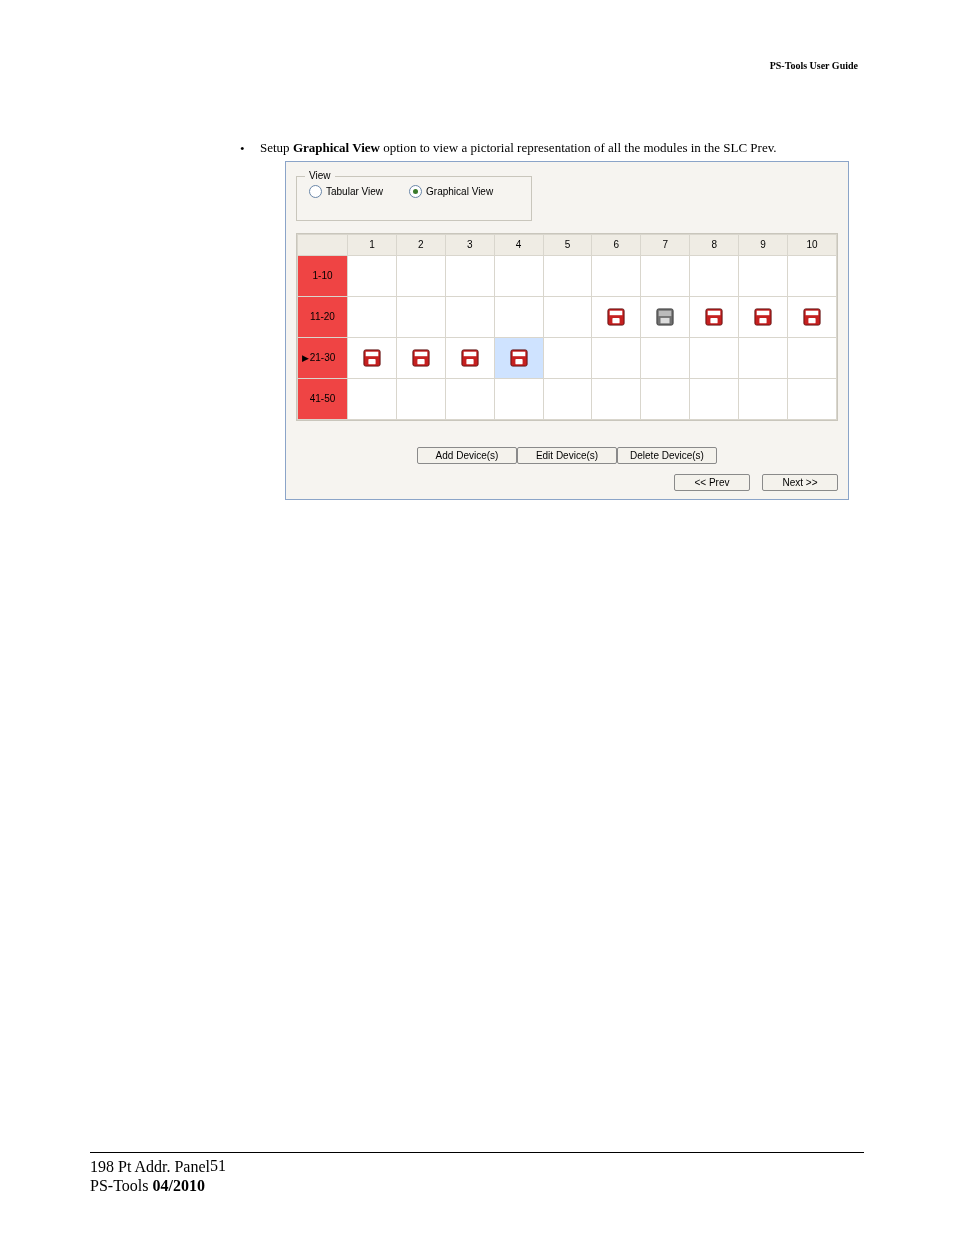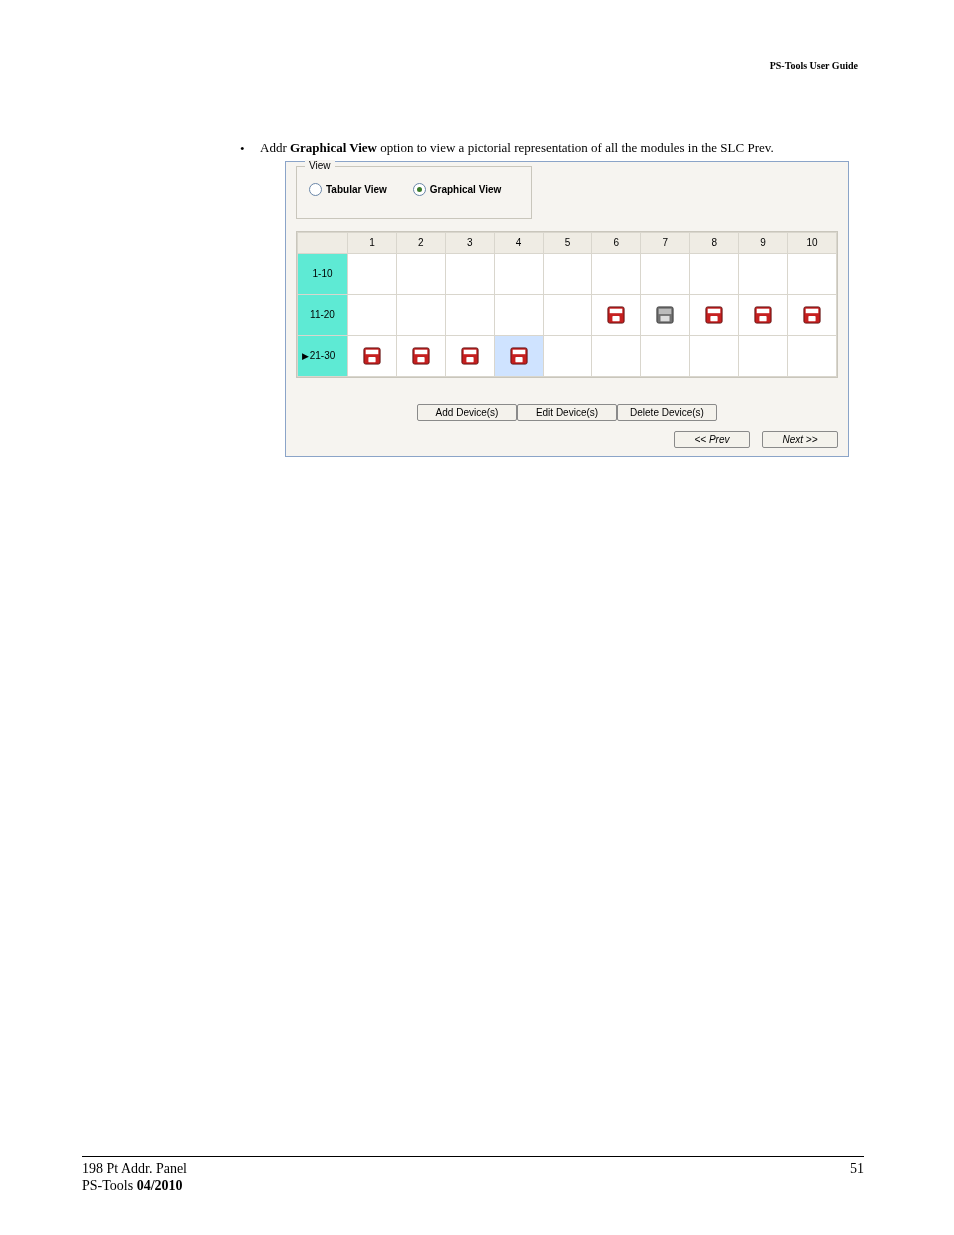--- a/index.html
+++ b/index.html
@@ -49,43 +49,41 @@
     background: #f6f4f0;
   }
   .ss-title {
     background: linear-gradient(#6f93c9, #3e6bb0);
     color: #fff;
     font-size: 10px;
     font-weight: bold;
     padding: 3px 6px;
   }
   .ss-body {
-    padding: 4px 10px 8px 10px;
+    padding: 14px 10px 8px 10px;
   }
   .view-box {
     border: 1px solid #c9c6bc;
     width: 210px;
     padding: 8px 12px 22px 12px;
     position: relative;
     margin-bottom: 12px;
   }
   .view-box .legend {
     position: absolute;
     top: -7px;
     left: 8px;
     background: #f6f4f0;
     padding: 0 4px;
     font-size: 10px;
   }
   .radio-row {
     display: flex;
     gap: 26px;
     align-items: center;
-    margin-top: 8px;
-    font-weight: bold;
   }
   .radio-item {
     display: flex;
     align-items: center;
     gap: 4px;
     font-size: 10px;
   }
   .radio-circle {
     width: 11px;
     height: 11px;
@@ -121,21 +119,21 @@
     vertical-align: middle;
   }
   table.grid th {
     background: #efece4;
     height: 18px;
   }
   table.grid th.rowhead {
     width: 50px;
   }
   table.grid td.rowlabel {
-    background: #5eead4;
+    background: #ef4444;
     width: 50px;
     position: relative;
   }
   .row-arrow {
     position: absolute;
     left: 4px;
     top: 50%;
     transform: translateY(-50%);
     font-size: 9px;
     color: #000;
@@ -162,56 +160,55 @@
     padding: 2px 10px;
     border-radius: 2px;
     min-width: 78px;
     text-align: center;
   }
   .nav-row {
     display: flex;
     justify-content: flex-end;
     gap: 12px;
     margin-top: 8px;
-    font-style: italic;
   }
   .nav-btn {
     border: 1px solid #8a8a8a;
     background: #f4f2ec;
     font-size: 10px;
     padding: 2px 10px;
     border-radius: 2px;
     min-width: 54px;
     text-align: center;
   }
   .footer {
     position: absolute;
     bottom: 40px;
-    left: 82px;
+    left: 90px;
     right: 90px;
     border-top: 1px solid #000;
     padding-top: 4px;
     display: flex;
-    justify-content: space-between;
-    font-size: 14px;
+    justify-content: flex-start;
+    font-size: 16px;
   }
   .footer .left {
     line-height: 1.2;
   }
 </style>
 </head>
 <body>
 
 <div class="page">
   <div class="header-right">PS-Tools User Guide</div>
 
   <div class="content">
     <div class="bullet-text">
       <span class="bullet">•</span>
-      <span>Addr </span><b>Graphical View</b><span> option to view a pictorial representation of all the modules in the SLC Prev.</span>
+      <span>Setup </span><b>Graphical View</b><span> option to view a pictorial representation of all the modules in the SLC Prev.</span>
     </div>
 
     <div class="screenshot">
       <div class="ss-body">
         <div class="view-box">
           <span class="legend">View</span>
           <div class="radio-row">
             <div class="radio-item">
               <span class="radio-circle"></span>
               <span>Tabular View</span>
@@ -322,20 +319,33 @@
                         <rect x="3" y="3" width="14" height="5" fill="#fff"></rect>
                         <rect x="6" y="11" width="8" height="6" rx="1" fill="#fff"></rect>
                       </svg></span></td>
                   <td></td>
                   <td></td>
                   <td></td>
                   <td></td>
                   <td></td>
                   <td></td>
                 </tr>
+                <tr>
+                  <td class="rowlabel">41-50</td>
+                  <td></td>
+                  <td></td>
+                  <td></td>
+                  <td></td>
+                  <td></td>
+                  <td></td>
+                  <td></td>
+                  <td></td>
+                  <td></td>
+                  <td></td>
+                </tr>
               </tbody>
             </table>
           </div>
 
         <div class="btn-row">
           <div class="btn">Add Device(s)</div>
           <div class="btn">Edit Device(s)</div>
           <div class="btn">Delete Device(s)</div>
         </div>
 

